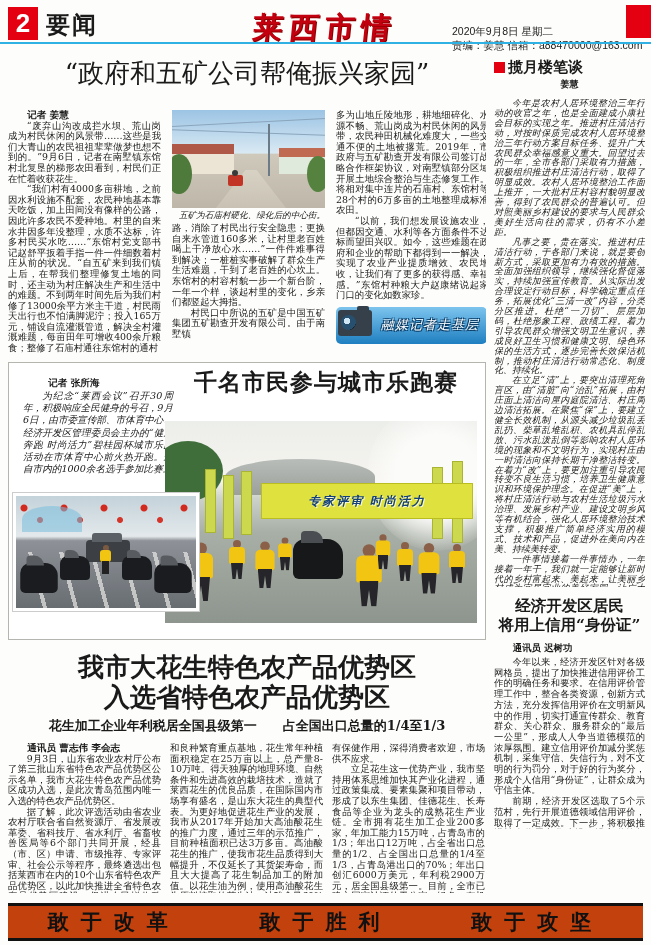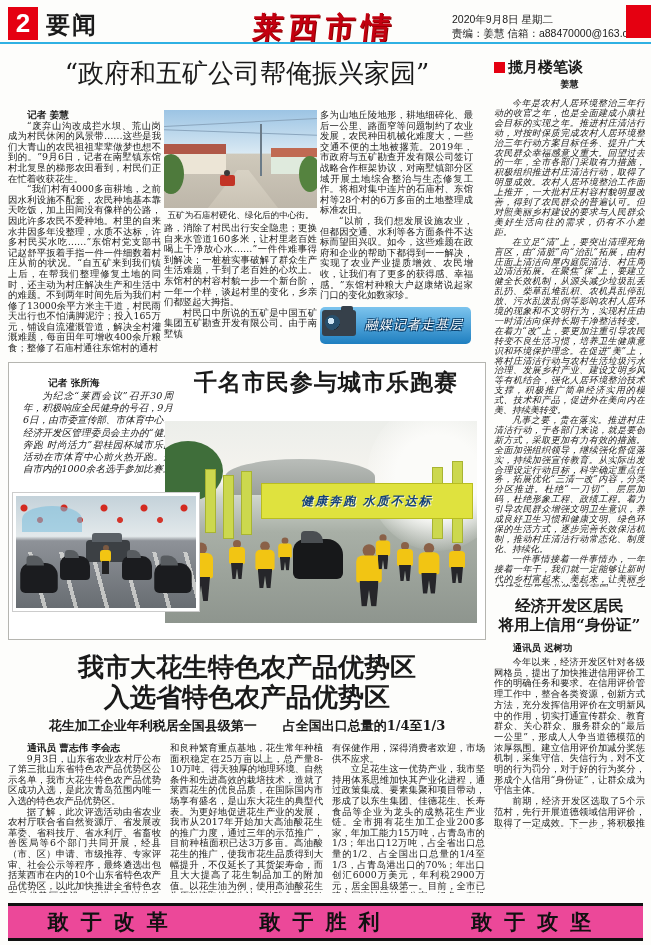--- a/index.html
+++ b/index.html
@@ -7,32 +7,32 @@
        font-family:"DejaVu Serif","Liberation Serif",serif;color:#1a1a1a;}
   .abs{position:absolute;}
   
   .pagenum{left:8px;top:7px;width:30px;height:33px;background:#e50011;color:#fff;
            font-family:"Liberation Sans",sans-serif;font-weight:bold;font-size:26px;
            display:flex;align-items:center;justify-content:center;}
   .section-label{left:46px;top:9px;font-size:24px;font-weight:bold;font-family:"Liberation Sans",sans-serif;letter-spacing:2px;}
   .masthead{left:210px;top:8px;width:230px;text-align:center;color:#c30010;
             font-size:30px;font-weight:bold;transform:skewX(-6deg);
             font-family:"DejaVu Serif",serif;letter-spacing:6px;text-shadow:1px 1px 0 #8a0000;}
-  .dateblock{left:452px;top:12px;font-size:10.5px;line-height:14px;font-family:"Liberation Sans",sans-serif;}
+  .dateblock{left:452px;top:24px;font-size:10.5px;line-height:14px;font-family:"Liberation Sans",sans-serif;}
   .red-block{left:626px;top:5px;width:25px;height:33px;background:#e50011;}
   .cyan-rule{left:0;top:42px;width:651px;height:2px;background:#2fb1e3;}
   
   .main-headline{left:8px;top:56px;width:478px;text-align:center;font-size:26px;font-weight:normal;
                  letter-spacing:0px;font-family:"DejaVu Serif",serif;}
-  .lead-cols{left:8px;top:110px;width:478px;height:246px;display:flex;gap:3px;overflow:hidden;}
+  .lead-cols{left:8px;top:110px;width:478px;height:246px;display:flex;gap:11px;overflow:hidden;}
   .col{width:153px;flex:0 0 153px;font-size:9.4px;line-height:10.6px;text-align:justify;overflow:hidden;}
   .col p{margin:0;text-indent:2em;}
   .col p.cont{text-indent:0;}
   .byline{font-size:9.6px;margin:0 0 2px 0;text-indent:2em;font-weight:bold;}
-  .caption{font-size:8.6px;line-height:10px;margin:2px 0 3px 0;text-align:center;}
+  .caption{font-size:8.6px;line-height:10px;font-style:italic;margin:2px 0 3px 0;text-align:right;}
   
   .photo1{position:relative;width:153px;height:98px;overflow:hidden;
           background:linear-gradient(#9cc4e4,#d9e9f3 44%,#cfc9bb 45%,#bdb6a9 100%);}
   .p1-wire{position:absolute;left:0;top:12px;width:100%;height:1px;background:#8aa5bd;transform:rotate(-3deg);}
   .p1-wire2{position:absolute;left:0;top:22px;width:100%;height:1px;background:#8aa5bd;transform:rotate(2deg);}
   .p1-house-l{position:absolute;left:0;top:34px;width:62px;height:30px;
               background:linear-gradient(#b05848 0 32%,#ece5d6 32%);}
   .p1-house-r{position:absolute;right:0;top:38px;width:46px;height:26px;
               background:linear-gradient(#c06a52 0 35%,#dfeadd 35%);}
   .p1-tree-l{position:absolute;left:-6px;top:44px;width:26px;height:40px;border-radius:50%;background:#4e7a3c;}
@@ -102,21 +102,21 @@
   .p3-car{position:absolute;left:70px;top:44px;width:44px;height:22px;background:#3c4044;border-radius:4px 4px 2px 2px;}
   .p3-car::before{content:"";position:absolute;left:6px;top:-7px;width:30px;height:9px;background:#5a6066;border-radius:3px 3px 0 0;}
   
   .peanut{left:8px;top:652px;width:478px;}
   .peanut-h{margin:0;text-align:center;font-size:26px;font-weight:bold;line-height:30px;}
   .peanut-sub{margin:5px 0 0 0;text-align:center;font-size:13px;font-weight:bold;}
   .peanut-cols{margin-top:8px;display:flex;gap:9px;height:150px;overflow:hidden;}
   
   .footer{left:8px;top:903px;width:635px;}
   .footer .bar{height:3px;background:#111;}
-  .footer .band{height:32px;background:#ec4899;display:flex;align-items:center;justify-content:space-around;}
+  .footer .band{height:32px;background:#c2410c;display:flex;align-items:center;justify-content:space-around;}
   .footer .band span{font-size:21px;font-weight:bold;color:#111;letter-spacing:12px;font-family:"DejaVu Serif",serif;}
   
   .sidebar{left:494px;top:58px;width:151px;}
   .sb-title{display:flex;align-items:center;gap:3px;font-size:15px;font-weight:bold;
             font-family:"Liberation Sans",sans-serif;}
   .sb-sq{width:11px;height:11px;background:#e50011;display:inline-block;}
   .sb-headline{margin-top:7px;text-align:center;font-size:16.5px;font-weight:bold;letter-spacing:1px;}
   .sb-author{text-align:center;font-size:9px;font-weight:bold;margin-top:1px;}
   .sb-essay{margin-top:8px;height:488px;overflow:hidden;font-size:9px;line-height:9.9px;
             font-style:italic;text-align:justify;}
@@ -157,21 +157,21 @@
       <div class="p1-tree-r"></div>
       <div class="p1-road"></div>
       <div class="p1-pole"></div>
       <div class="p1-tric"></div>
     </div>
     <div class="caption">五矿为石庙村硬化、绿化后的中心街。</div>
     <p class="cont">路，消除了村民出行安全隐患；更换自来水管道160多米，让村里老百姓喝上干净放心水……”一件件难事得到解决；一桩桩实事破解了群众生产生活难题，干到了老百姓的心坎上。东馆村的村容村貌一步一个新台阶，一年一个样，谈起村里的变化，乡亲们都竖起大拇指。</p>
     <p>村民口中所说的五矿是中国五矿集团五矿勘查开发有限公司。由于南墅镇</p>
   </div>
   <div class="col">
-    <p class="cont">多为山地丘陵地形，耕地细碎化、最后一公里、路面窄等问题制约了农业发展，农民种田机械化难度大，一些交通不便的土地被撂荒。2019年，市政府与五矿勘查开发有限公司签订战略合作框架协议，对南墅镇部分区域开展土地综合整治与生态修复工作。将相对集中连片的石庙村、东馆村等28个村的6万多亩的土地整理成标准农田。</p>
+    <p class="cont">多为山地丘陵地形，耕地细碎化、水源不畅、荒山岗成为村民休闲的风景带，农民种田机械化难度大，一些交通不便的土地被撂荒。2019年，市政府与五矿勘查开发有限公司签订战略合作框架协议，对南墅镇部分区域开展土地综合整治与生态修复工作。将相对集中连片的石庙村、东馆村等28个村的6万多亩的土地整理成标准农田。</p>
     <p>“以前，我们想发展设施农业，但都因交通、水利等各方面条件不达标而望田兴叹。如今，这些难题在政府和企业的帮助下都得到一一解决，实现了农业产业提质增效、农民增收，让我们有了更多的获得感、幸福感。”东馆村种粮大户赵康绪说起家门口的变化如数家珍。</p>
     <div class="media-badge">
       <span class="camera"></span>
       <span class="badge-text">融媒记者走基层</span>
     </div>
   </div>
 </div>
 
 <div class="abs race-box">
   <div class="race-byline">记者 张所海</div>
@@ -183,21 +183,21 @@
   <div class="photo2">
     <div class="p2-smoke"></div>
     <div class="p2-dome"></div>
     <div class="p2-trees"></div>
     <div class="p2-flag" style="left:40px;top:48px;"></div>
     <div class="p2-flag" style="left:58px;top:54px;"></div>
     <div class="p2-flag" style="left:76px;top:50px;"></div>
     <div class="p2-flag" style="right:14px;top:40px;height:80px;"></div>
     <div class="p2-flag" style="right:34px;top:46px;height:70px;"></div>
     <div class="p2-banner">
-      <span>健康奔跑 水质不达标</span>
+      <span>专家评审 时尚活力</span>
     </div>
     <div class="p2-moto"></div>
     <div class="runner" style="left:28px;bottom:30px;transform:scale(1.5);">
         <i></i>
         <b></b>
       </div>
     <div class="runner" style="left:64px;bottom:44px;">
         <i></i>
         <b></b>
       </div>
@@ -269,22 +269,22 @@
 </div>
 
 <div class="abs sidebar">
   <div class="sb-title">
     <span class="sb-sq"></span>
     <span>揽月楼笔谈</span>
   </div>
   <div class="sb-author">姜慧</div>
   <div class="sb-essay">
     <p>今年是农村人居环境整治三年行动的收官之年，也是全面建成小康社会目标的实现之年。推进村庄清洁行动，对按时保质完成农村人居环境整治三年行动方案目标任务、提升广大农民群众幸福感意义重大。回望过去的一年，全市各部门采取有力措施，积极组织推进村庄清洁行动，取得了明显成效。农村人居环境整治工作面上推开，一大批村庄村容村貌明显改善，得到了农民群众的普遍认可。但对照美丽乡村建设的要求与人民群众美好生活向往的需求，仍有不小差距。</p>
+    <p>凡事之要，贵在落实。推进村庄清洁行动，于各部门来说，就是要创新方式，采取更加有力有效的措施。全面加强组织领导，继续强化督促落实，持续加强宣传教育。从实际出发合理设定行动目标，科学确定重点任务，拓展优化“三清一改”内容，分类分区推进。杜绝“一刀切”、层层加码，杜绝形象工程、政绩工程。着力引导农民群众增强文明卫生意识，养成良好卫生习惯和健康文明、绿色环保的生活方式，逐步完善长效保洁机制，推动村庄清洁行动常态化、制度化、持续化。</p>
     <p>在立足“清”上，要突出清理死角盲区，由“清脏”向“治乱”拓展，由村庄面上清洁向屋内庭院清洁、村庄周边清洁拓展。在聚焦“保”上，要建立健全长效机制，从源头减少垃圾乱丢乱扔、柴草乱堆乱积、农机具乱停乱放、污水乱泼乱倒等影响农村人居环境的现象和不文明行为，实现村庄由一时清洁向保持长期干净整洁转变。在着力“改”上，要更加注重引导农民转变不良生活习惯，培养卫生健康意识和环境保护理念。在促进“美”上，将村庄清洁行动与农村生活垃圾污水治理、发展乡村产业、建设文明乡风等有机结合，强化人居环境整治技术支撑，积极推广简单经济实用的模式、技术和产品，促进外在美向内在美、持续美转变。</p>
-    <p>凡事之要，贵在落实。推进村庄清洁行动，于各部门来说，就是要创新方式，采取更加有力有效的措施。全面加强组织领导，继续强化督促落实，持续加强宣传教育。从实际出发合理设定行动目标，科学确定重点任务，拓展优化“三清一改”内容，分类分区推进。杜绝“一刀切”、层层加码，杜绝形象工程、政绩工程。着力引导农民群众增强文明卫生意识，养成良好卫生习惯和健康文明、绿色环保的生活方式，逐步完善长效保洁机制，推动村庄清洁行动常态化、制度化、持续化。</p>
     <p>一件事情接着一件事情办，一年接着一年干，我们就一定能够让新时代的乡村富起来、美起来，让美丽乡村成为宜居宜业的美好家园，让广大农民在乡村振兴中有更多获得感、幸福感和安全感。</p>
   </div>
   <div class="credit-h">
     <div>经济开发区居民</div>
     <div>将用上信用“身份证”</div>
   </div>
   <div class="credit-byline">通讯员 迟树功</div>
   <div class="credit-body">
     <p>今年以来，经济开发区针对各级网格员，提出了加快推进信用评价工作的明确任务和要求。在信用评价管理工作中，整合各类资源，创新方式方法，充分发挥信用评价在文明新风中的作用，切实打通宣传群众、教育群众、关心群众、服务群众的“最后一公里”，形成人人争当道德模范的浓厚氛围。建立信用评价加减分奖惩机制，采集守信、失信行为，对不文明的行为罚分，对于好的行为奖分，形成个人信用“身份证”，让群众成为守信主体。</p>
     <p>前期，经济开发区选取了5个示范村，先行开展道德领域信用评价，取得了一定成效。下一步，将积极推进社会信用文化建设，设立道德超市，营造诚实守信的良好信用环境。</p>

